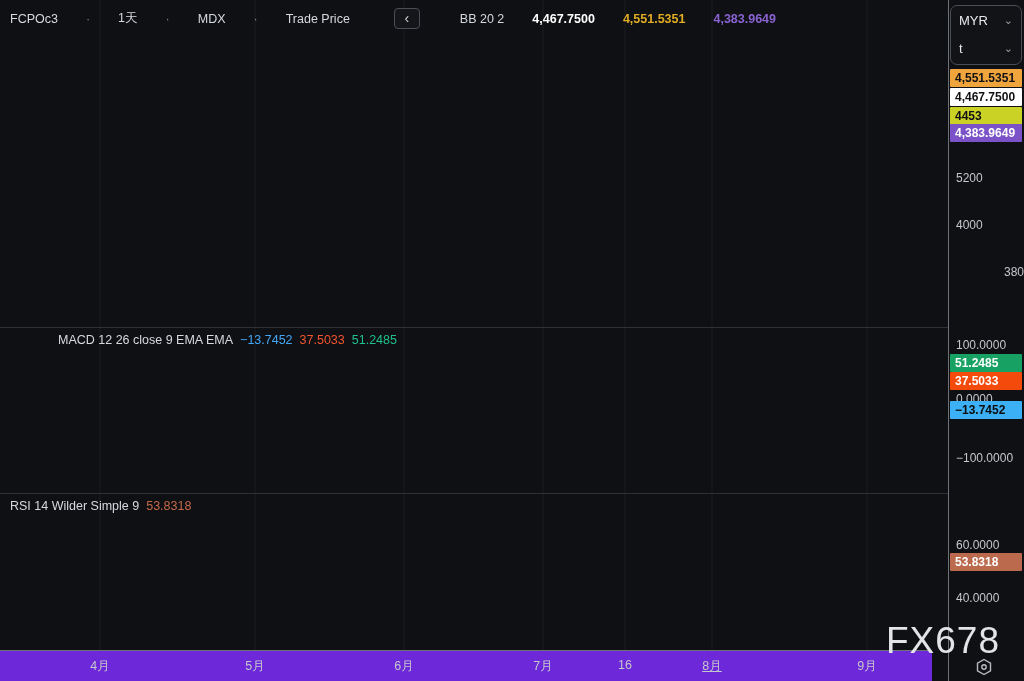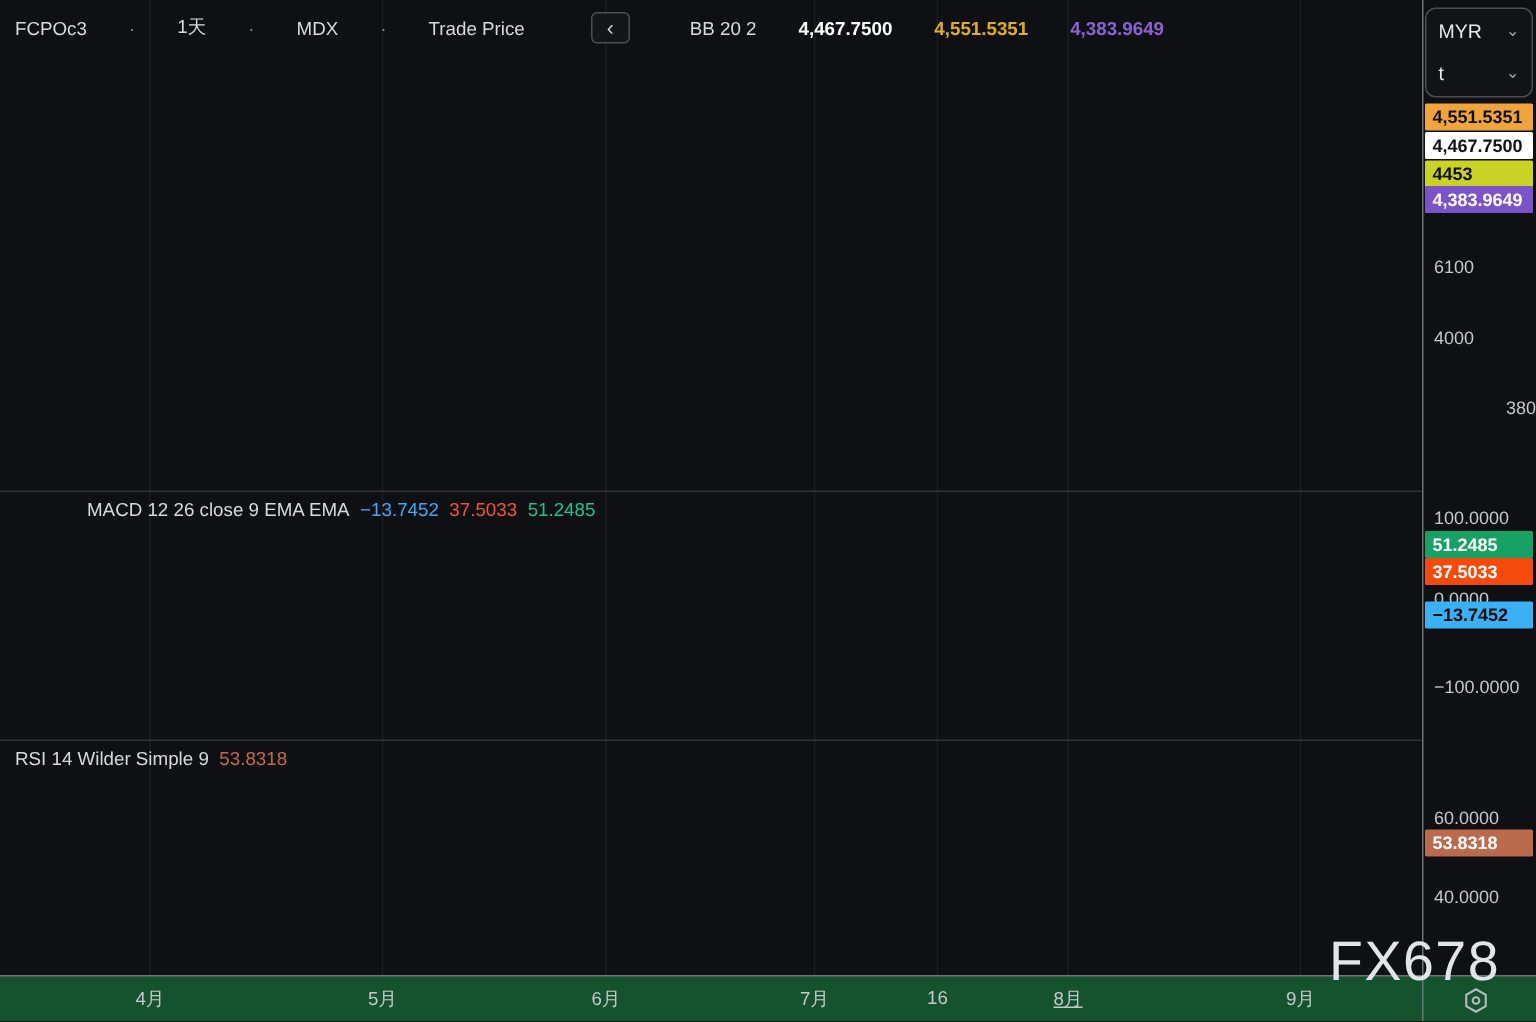--- a/index.html
+++ b/index.html
@@ -26,21 +26,21 @@
   .tick { position:absolute; left:7px; transform:translateY(-50%); font-size:12px; color:#c4c7cc; }
   .badge { position:absolute; left:1px; right:2px; transform:translateY(-50%); font-size:12px; font-weight:600;
            padding:2px 0 2px 5px; border-radius:1px; }
   
   #cur-box { position:absolute; left:1px; top:5px; width:72px; height:60px; border:1px solid #4a4e55;
              border-radius:7px; background:#121317; z-index:5; }
   .cur-row { display:flex; justify-content:space-between; align-items:center; height:28px; padding:0 8px;
              color:#e6e8ea; font-size:13px; cursor:pointer; }
   .chev { color:#9aa0a6; font-size:11px; }
   
-  #time-axis { position:absolute; left:0; top:650px; width:1024px; height:31px; background:#14532d;
+  #time-axis { position:absolute; left:0; top:650px; width:932px; height:31px; background:#6d28d9;
                border-top:1px solid #6e7277; z-index:3; }
   .tlabel { position:absolute; top:7px; transform:translateX(-50%); font-size:12.5px; color:#c4c7cc; }
   #corner-sep { position:absolute; left:948px; top:650px; width:1px; height:31px; background:#6e7277; z-index:5; }
   #gear { position:absolute; left:974px; top:657px; z-index:6; cursor:pointer; }
   
   #watermark { position:absolute; left:886px; top:620px; font-size:37px; color:#e2e4e8; z-index:7;
                letter-spacing:1px; font-weight:400; }
 </style>
 </head>
 <body>
@@ -471,21 +471,21 @@
     <div id="cur-box">
       <div class="cur-row">
         <span>MYR</span>
         <span class="chev">⌄</span>
       </div>
       <div class="cur-row">
         <span>t</span>
         <span class="chev">⌄</span>
       </div>
     </div>
-  <div class="tick" style="top: 178px;">6100</div>
+  <div class="tick" style="top: 178px;">5200</div>
       <div class="tick" style="top: 225px;">4000</div>
       <div class="tick" style="top: 272px; margin-left: 48px;">3800</div>
       <div class="tick" style="top: 345px;">100.0000</div>
       <div class="tick" style="top: 399px;">0.0000</div>
       <div class="tick" style="top: 458px;">−100.0000</div>
       <div class="tick" style="top: 545px;">60.0000</div>
       <div class="tick" style="top: 598px;">40.0000</div>
       <div class="badge" style="top: 78px; background: rgb(240, 164, 60); color: rgb(16, 17, 20);">4,551.5351</div>
       <div class="badge" style="top: 97px; background: rgb(255, 255, 255); color: rgb(16, 17, 20);">4,467.7500</div>
       <div class="badge" style="top: 116px; background: rgb(203, 210, 38); color: rgb(16, 17, 20);">4453</div>

